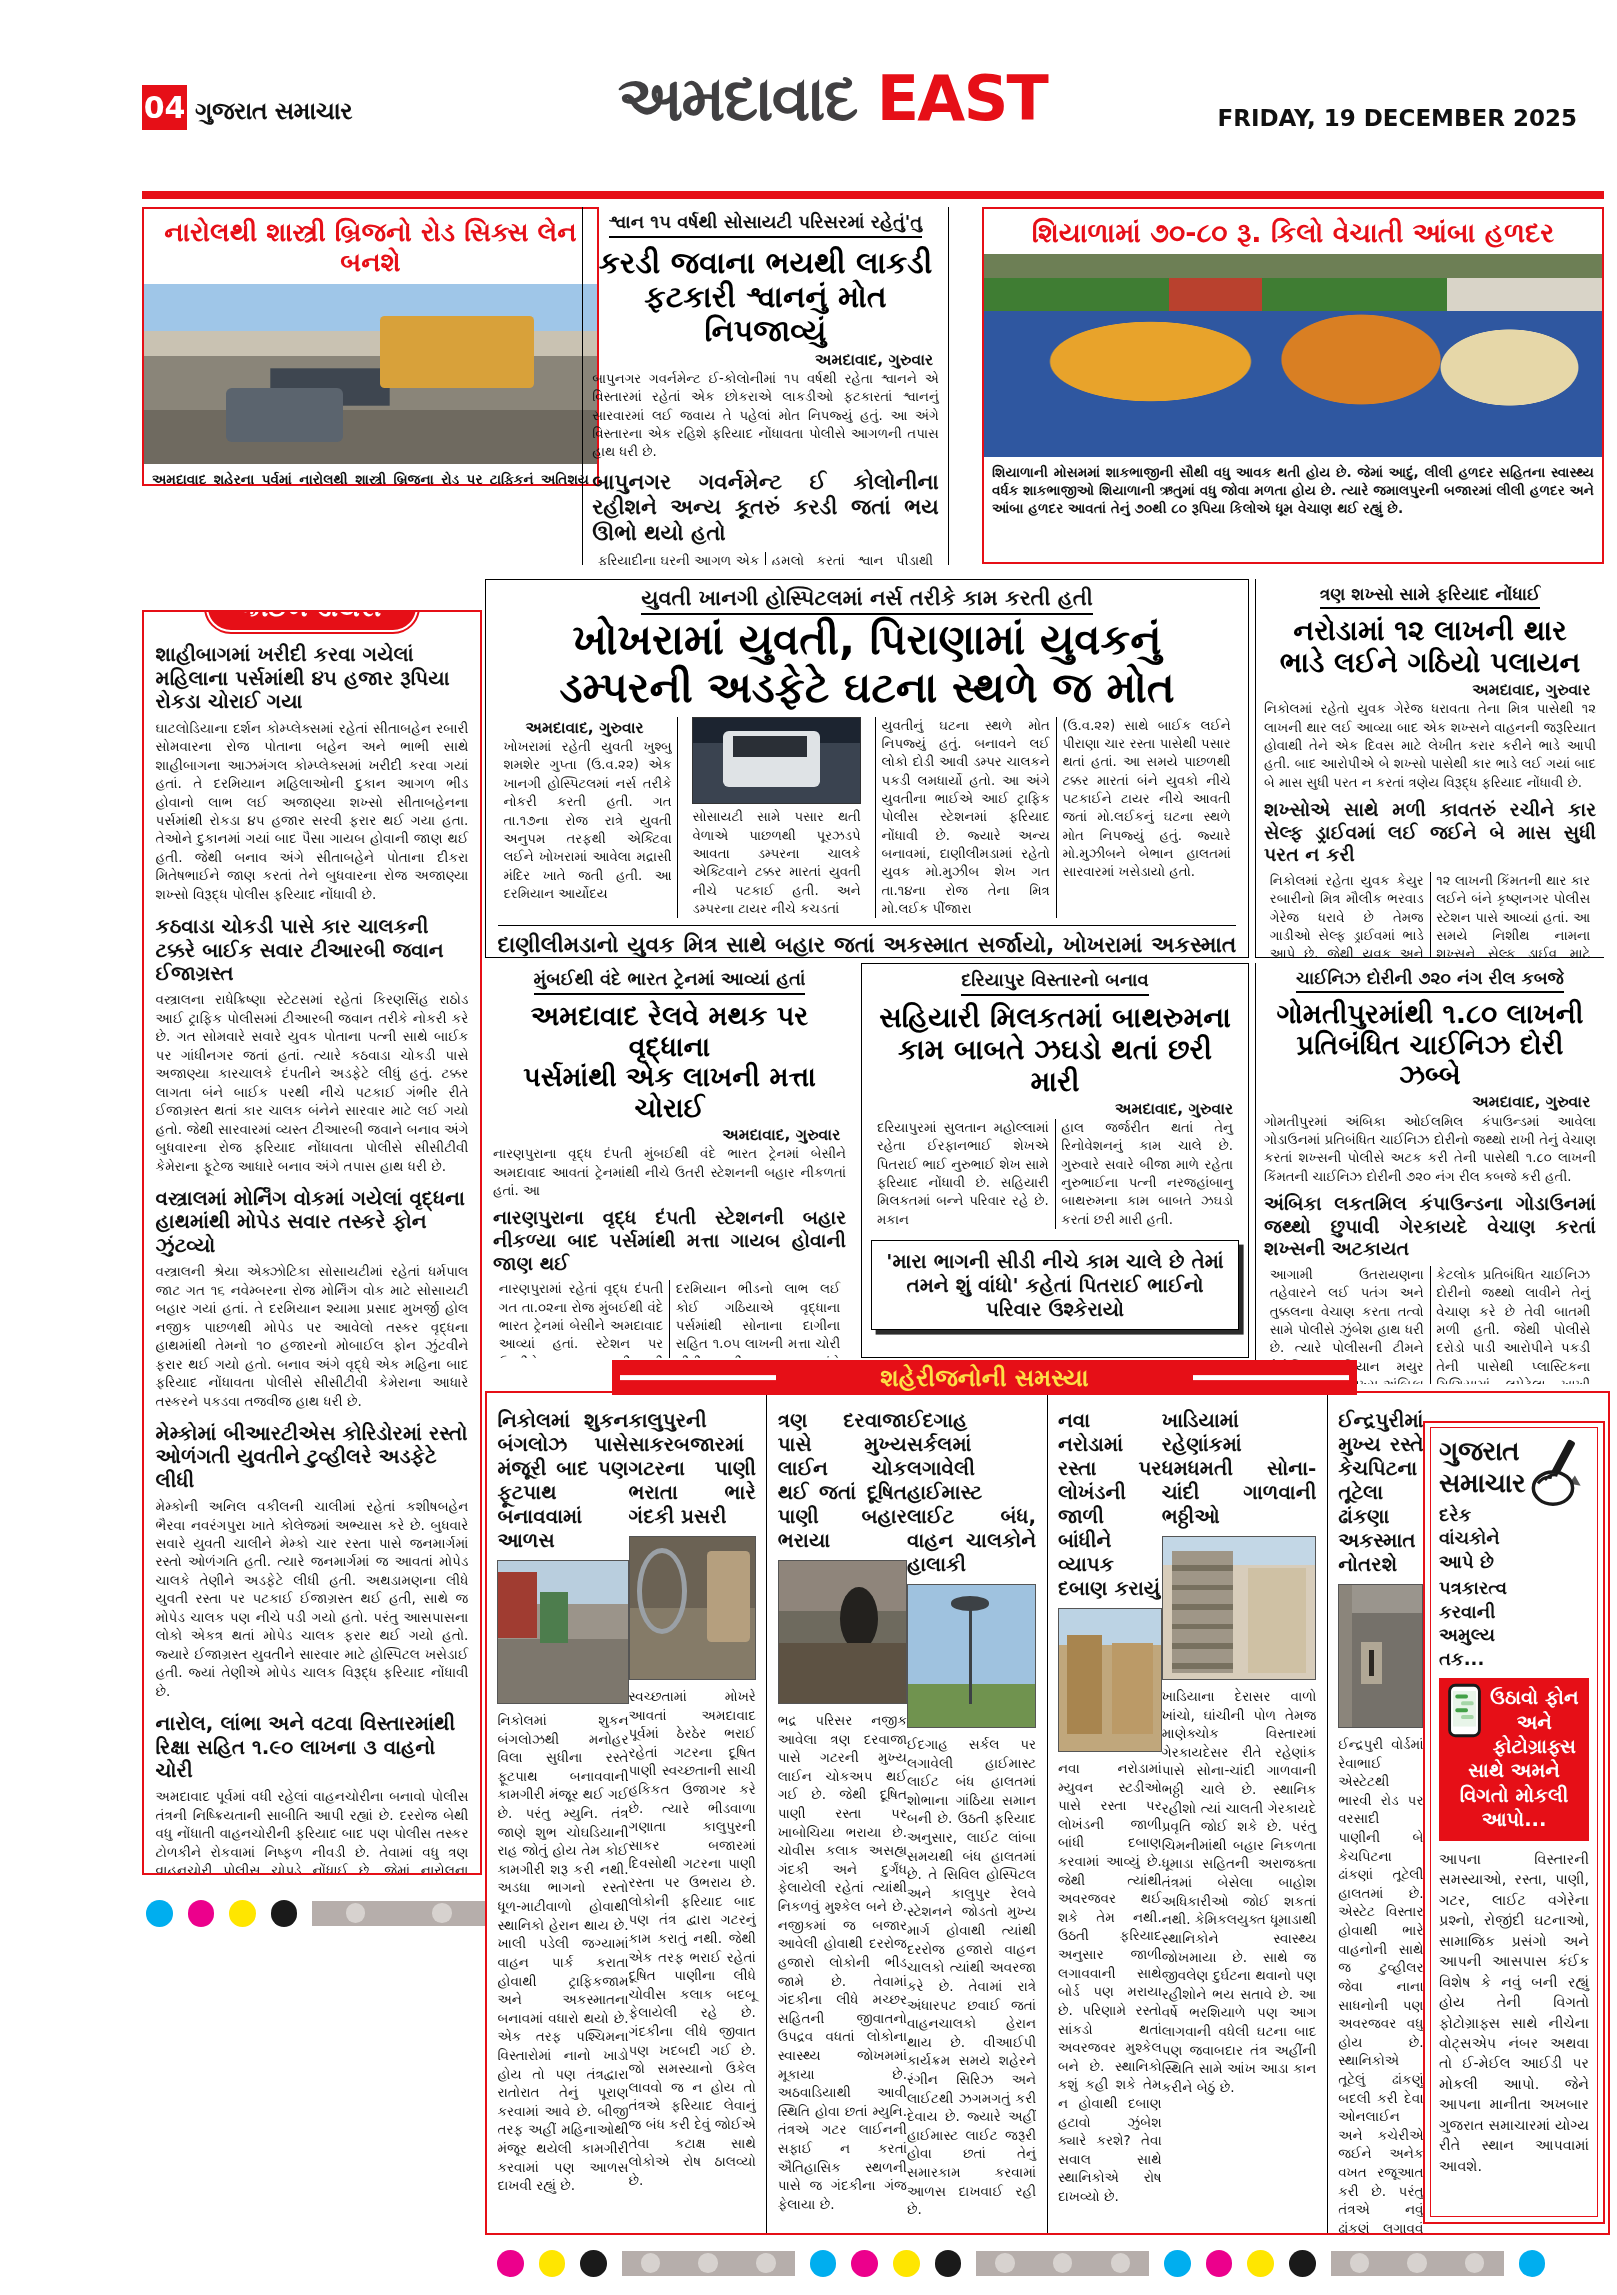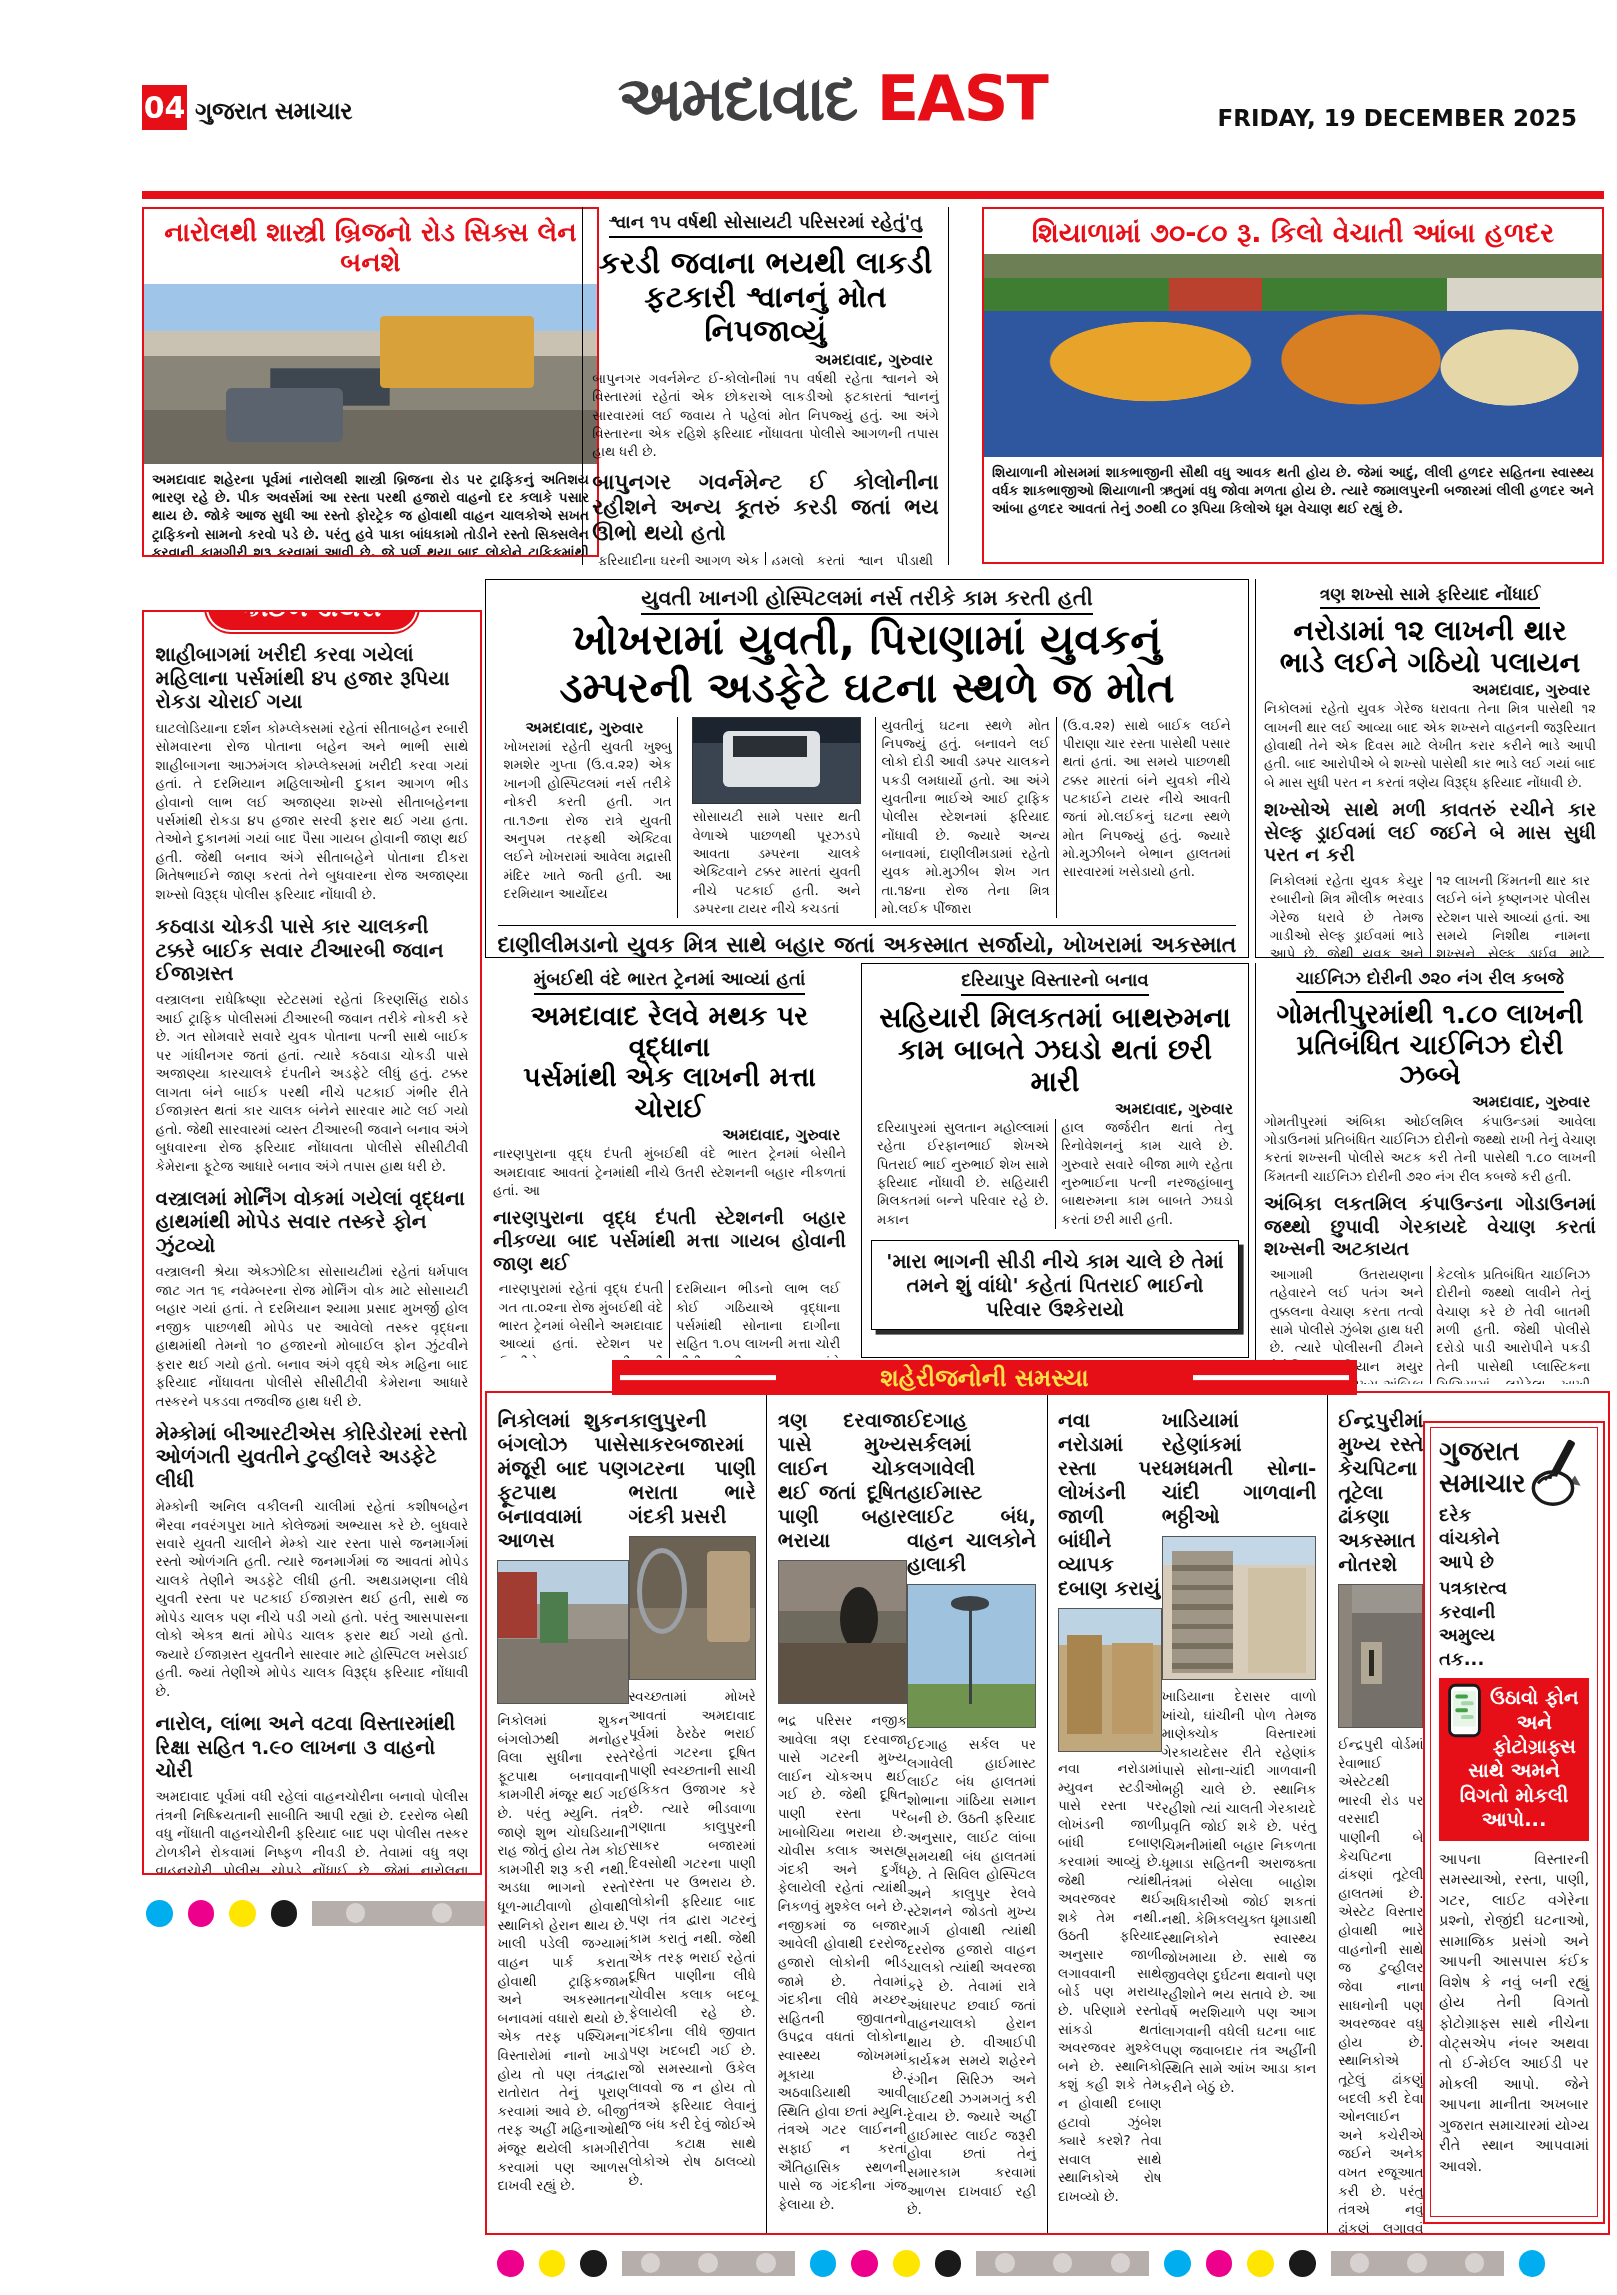--- a/index.html
+++ b/index.html
@@ -117,21 +117,21 @@
 
   <div class="hdr-badge">04</div>
   <div class="hdr-brand">ગુજરાત સમાચાર</div>
   <div class="masthead">
     <span class="m-black">અમદાવાદ</span>
     <span class="m-red">EAST</span>
   </div>
   <div class="hdr-date">FRIDAY, 19 DECEMBER 2025</div>
   <div class="hdr-rule"></div>
 
-  <div class="abs box-red" style="left:142px; top:207px; width:457px; height:350px;">
+  <div class="abs box-red" style="left:142px; top:207px; width:457px; height:279px;">
     <div class="headline-red" style="font-size:26px; padding:9.2px 5.8px 5.8px;">નારોલથી શાસ્ત્રી બ્રિજનો રોડ સિક્સ લેન બનશે</div>
     <div class="photo ph-road" style="height:180px;">
       <div class="machine"></div>
       <div class="roller"></div>
     </div>
     <div class="caption">અમદાવાદ શહેરના પૂર્વમાં નારોલથી શાસ્ત્રી બ્રિજના રોડ પર ટ્રાફિકનું અતિશય ભારણ રહે છે. પીક અવર્સમાં આ રસ્તા પરથી હજારો વાહનો દર કલાકે પસાર થાય છે. જોકે આજ સુધી આ રસ્તો ફોરટ્રેક જ હોવાથી વાહન ચાલકોએ સખત ટ્રાફિકનો સામનો કરવો પડે છે. પરંતુ હવે પાકા બાંધકામો તોડીને રસ્તો સિક્સલેન કરવાની કામગીરી શરૂ કરવામાં આવી છે. જે પૂર્ણ થયા બાદ લોકોને ટ્રાફિકમાંથી રાહત મળશે. (તસવીર : શૈલેષ સોલંકી)</div>
   </div>
 
   <div class="abs vrule-l vrule-r" style="left:582px; top:207px; width:367px; height:358px; padding:3.5px 9.2px;">
     <div class="kicker" style="font-size:18px;"><span>શ્વાન ૧૫ વર્ષથી સોસાયટી પરિસરમાં રહેતું'તુ</span></div>

